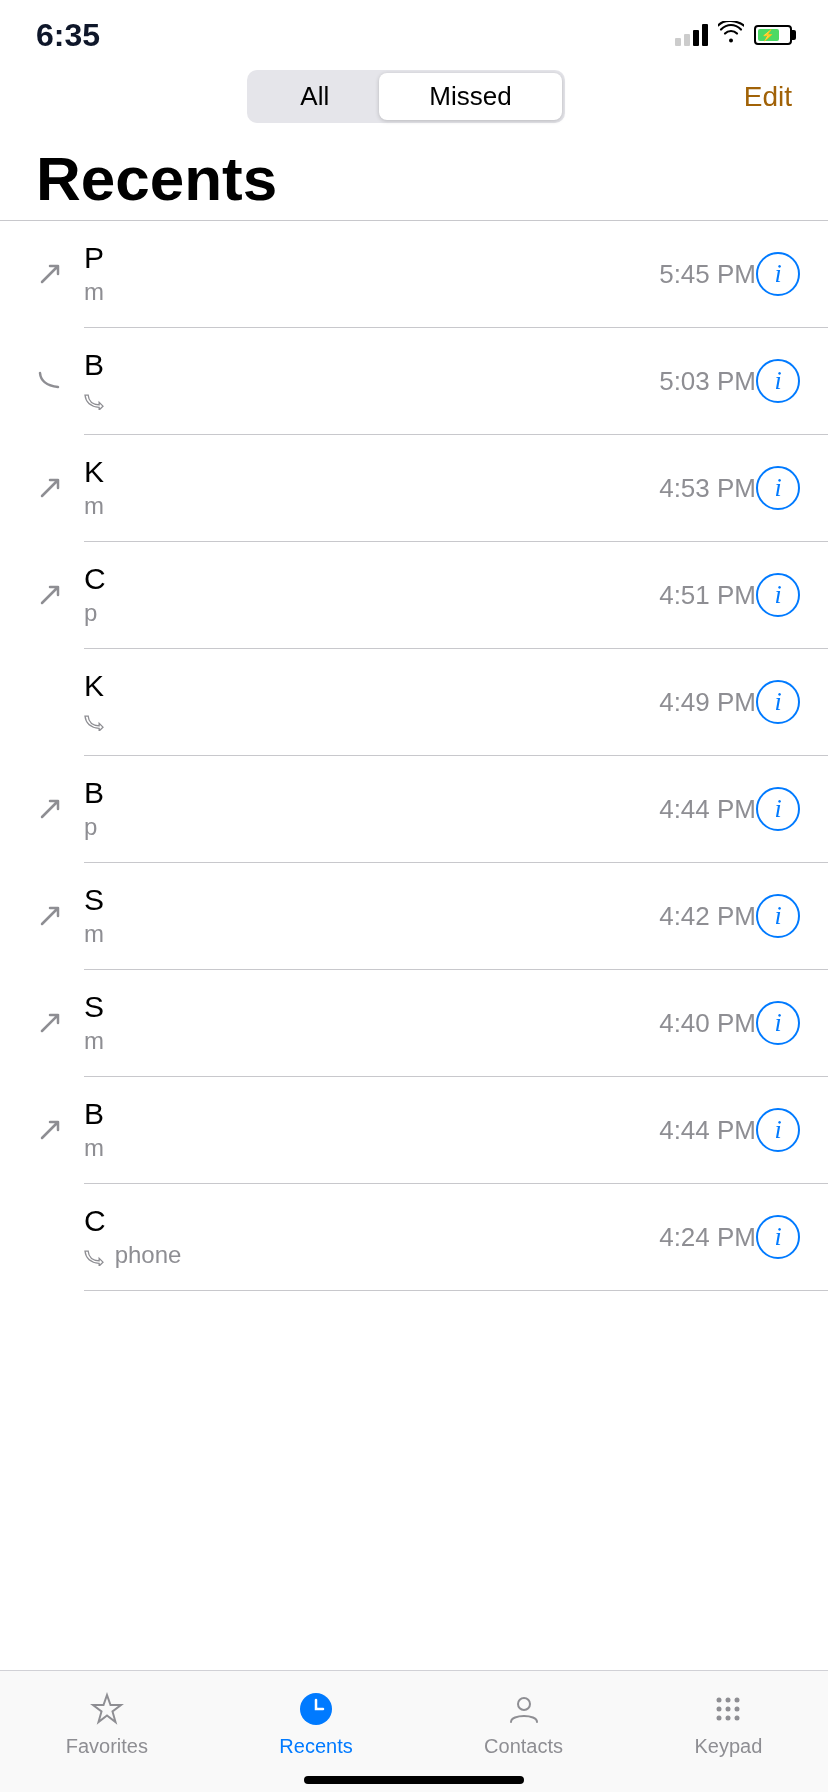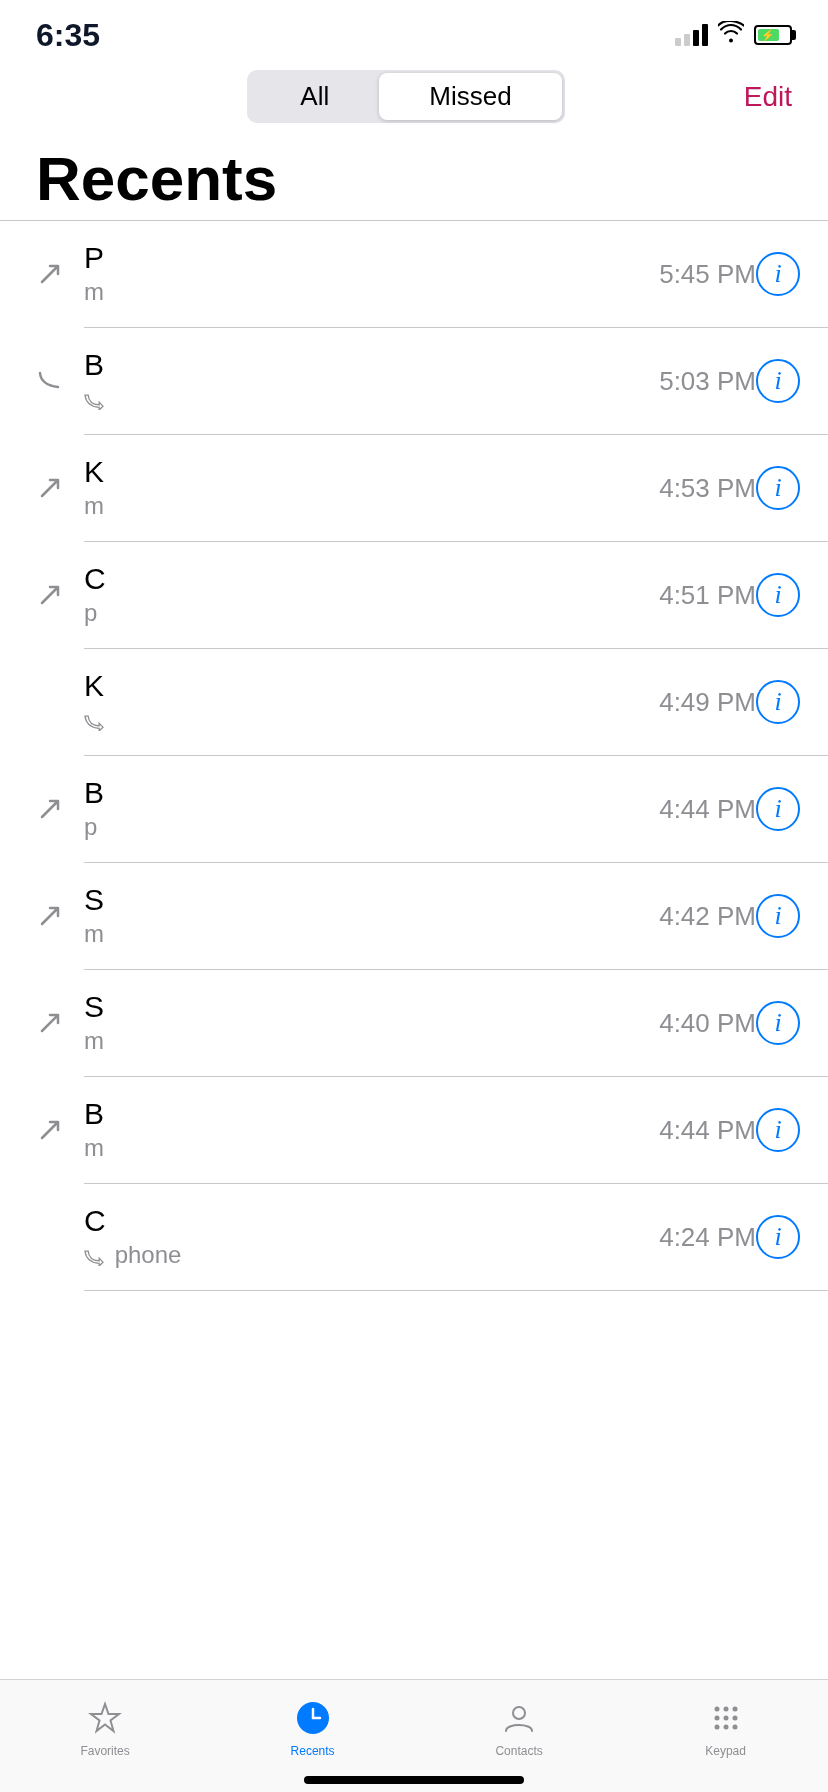--- a/index.html
+++ b/index.html
@@ -114,21 +114,21 @@
     }
     .segment-btn.active {
       background: #fff;
       box-shadow: 0 1px 4px rgba(0,0,0,0.2);
       font-weight: 500;
     }
     .edit-btn {
       position: absolute;
       right: 36px;
       font-size: 28px;
-      color: #be185d;
+      color: #a16207;
       font-weight: 400;
       background: none;
       border: none;
       cursor: pointer;
     }
 
     
     .page-title {
       font-size: 62px;
       font-weight: 800;
@@ -231,21 +231,21 @@
       cursor: pointer;
     }
     .nav-icon {
       width: 44px;
       height: 44px;
       display: flex;
       align-items: center;
       justify-content: center;
     }
     .nav-label {
-      font-size: 12px;
+      font-size: 20px;
       color: #8e8e93;
     }
     .nav-label.active {
       color: #007AFF;
     }
     .nav-icon.active svg path,
     .nav-icon.active svg circle,
     .nav-icon.active svg rect {
       fill: #007AFF;
     }

